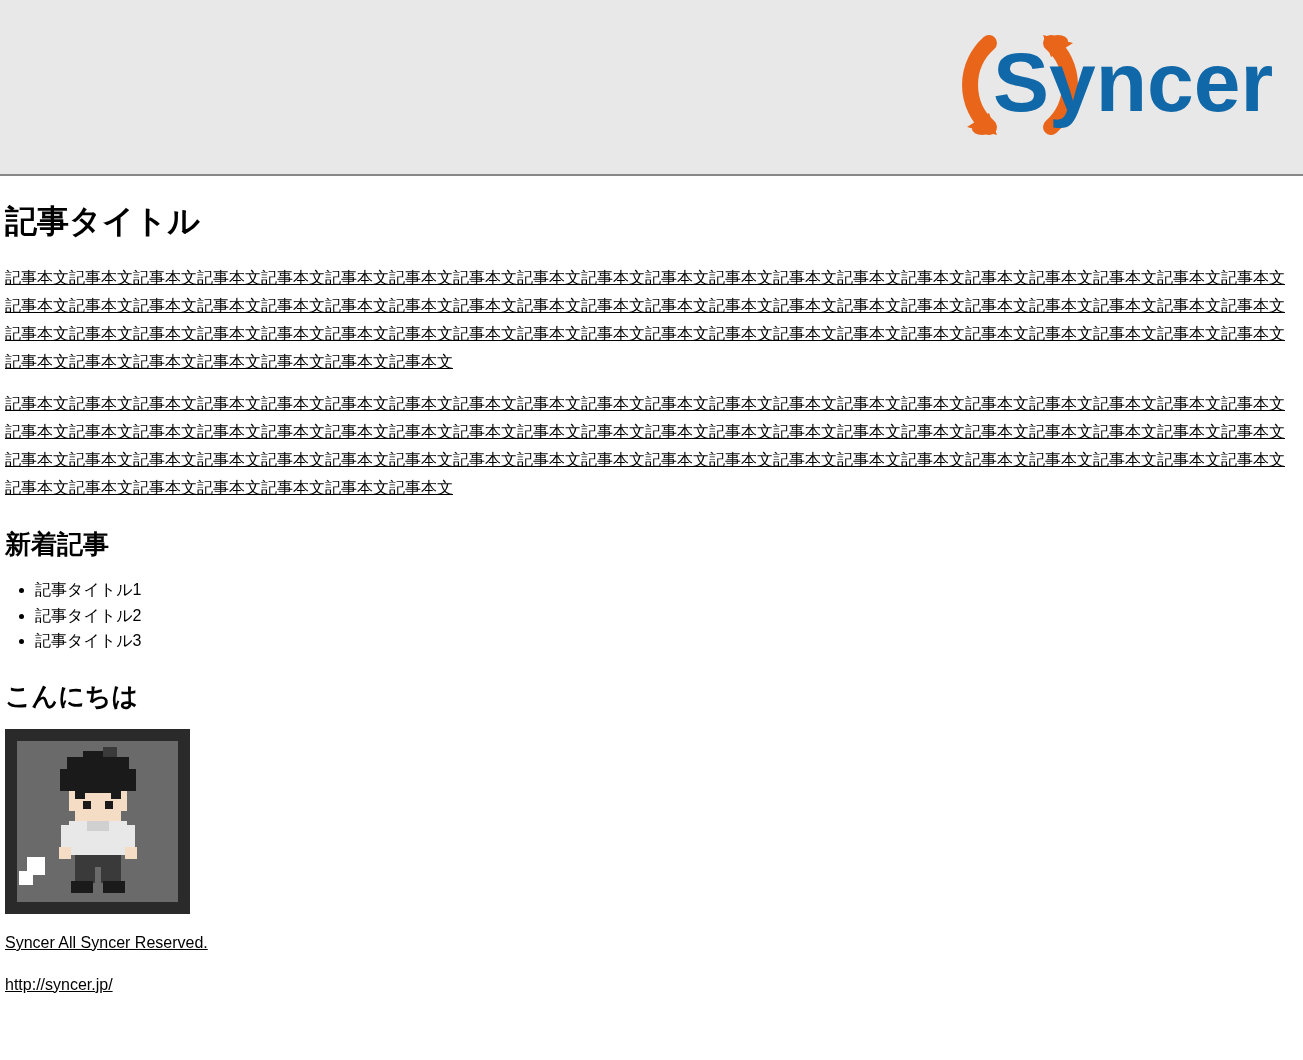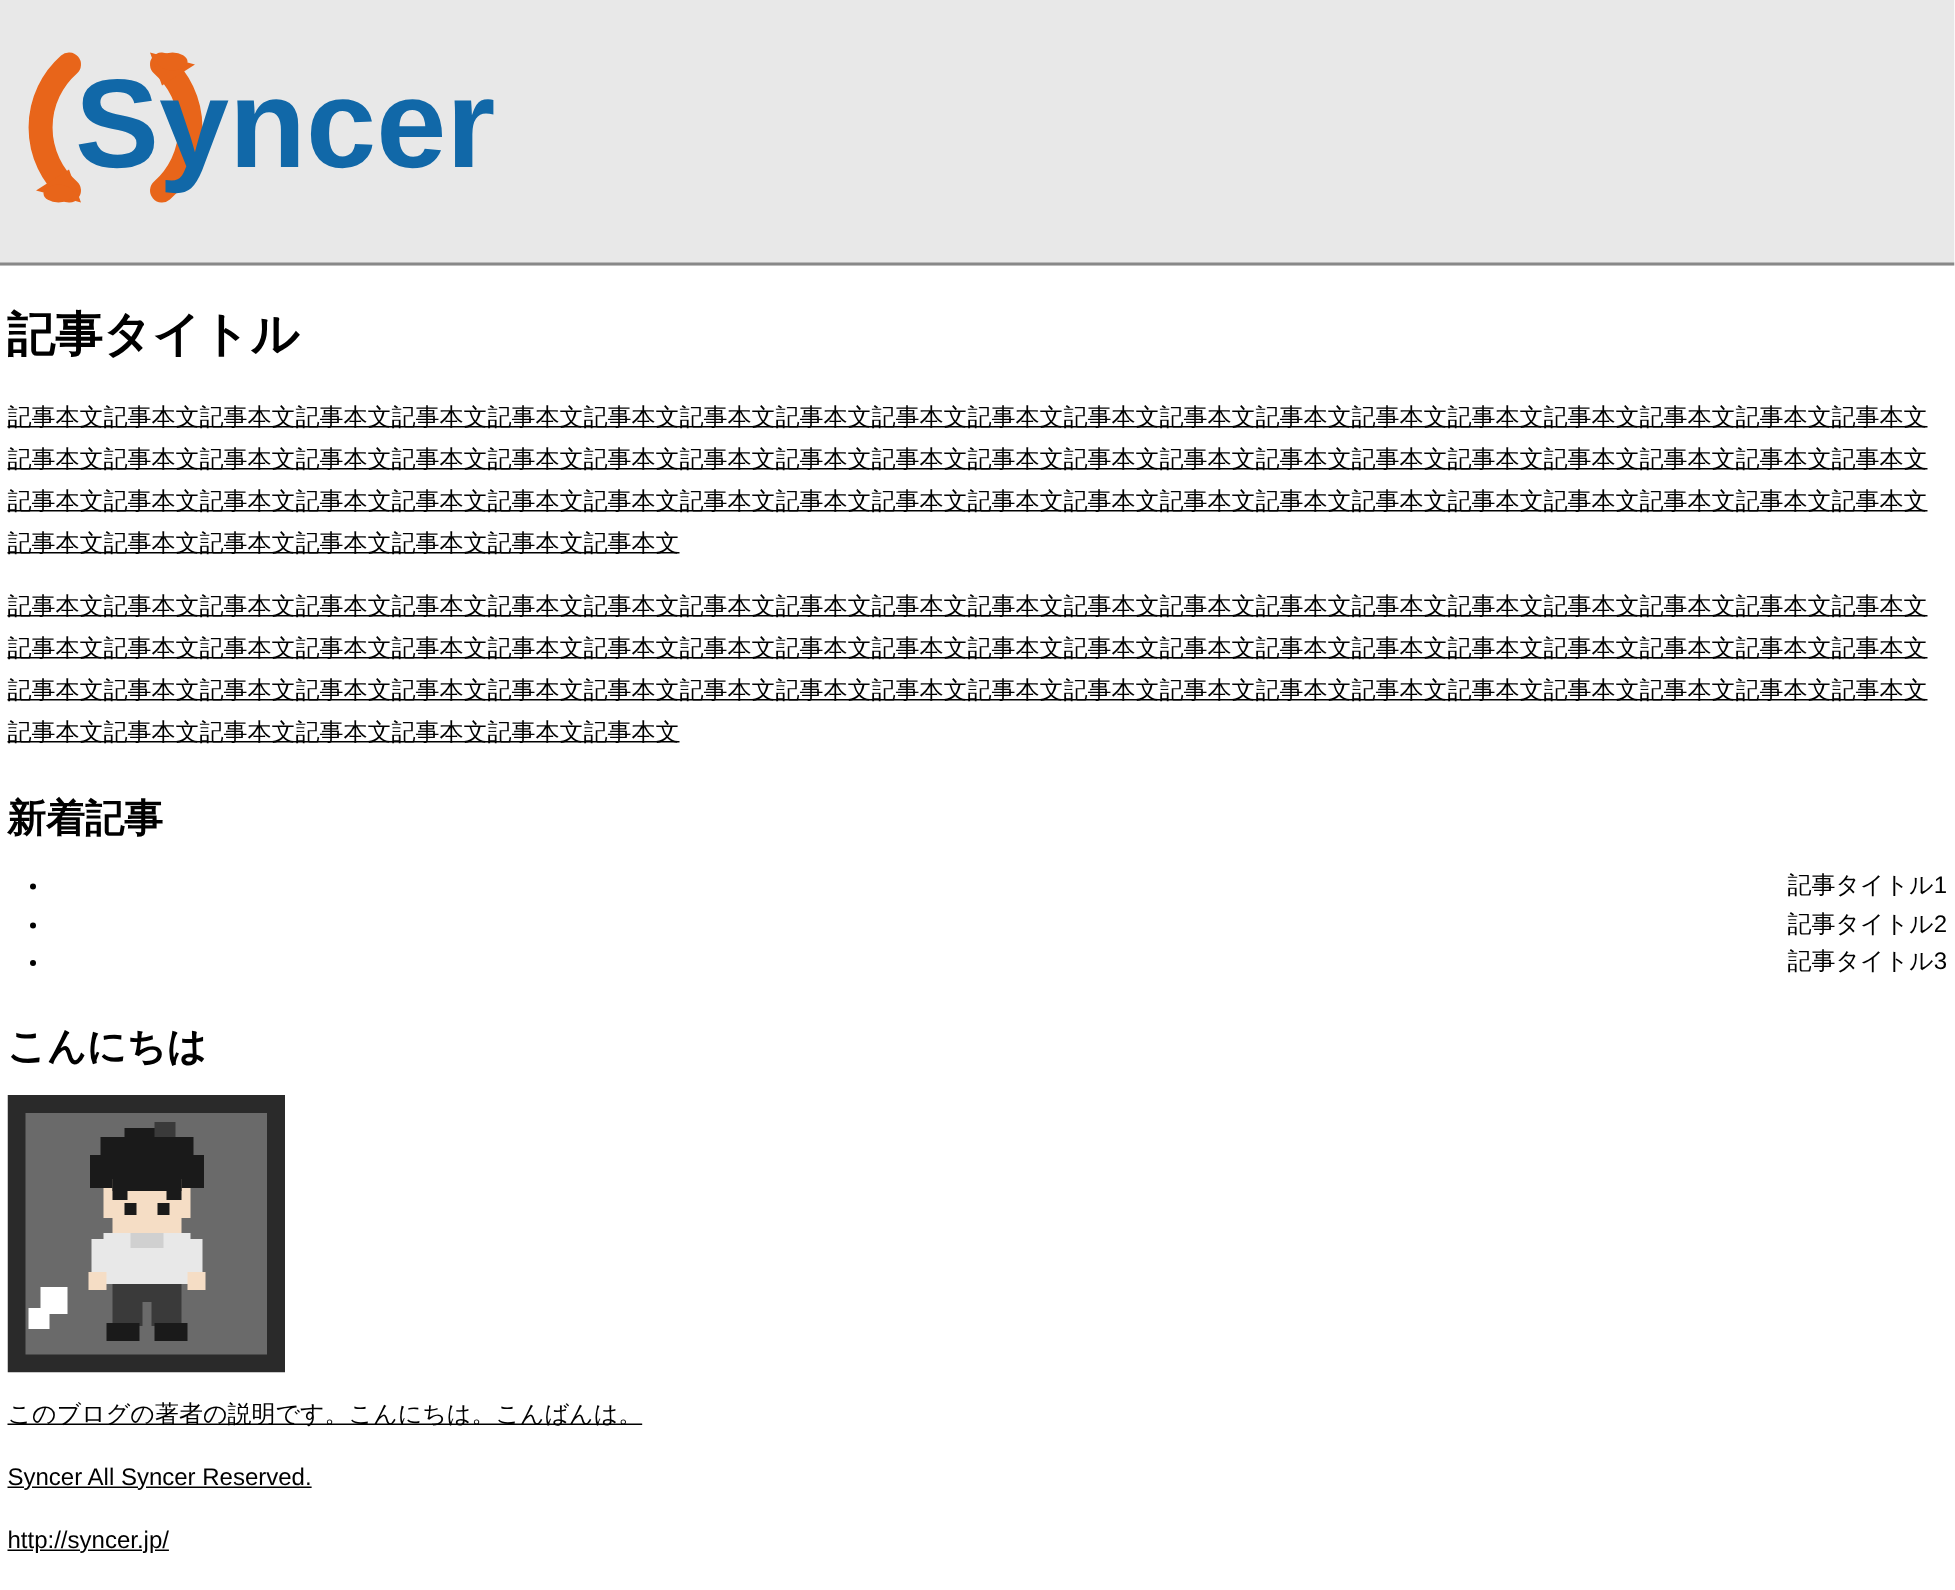--- a/index.html
+++ b/index.html
@@ -9,21 +9,21 @@
     }
     body {
       font-family: "Hiragino Kaku Gothic ProN", "Meiryo", sans-serif;
       font-size: 16px;
       color: #000;
       background: #fff;
     }
     .header {
       background: #e8e8e8;
       border-bottom: 2px solid #888;
-      text-align: left;
+      text-align: right;
       padding: 15px 0;
     }
     .logo-wrap {
       display: inline-block;
     }
     .logo-svg {
       width: 360px;
       height: 140px;
     }
     .content {
@@ -40,21 +40,20 @@
       margin: 25px 0 15px;
     }
     p {
       font-size: 16px;
       line-height: 1.75;
       margin: 14px 0;
       text-decoration: underline;
     }
     ul {
       margin: 14px 0 14px 30px;
-      text-align: right;
     }
     li {
       font-size: 16px;
       line-height: 1.6;
       list-style: disc;
     }
     .avatar {
       width: 185px;
       height: 185px;
       margin: 15px 0;
@@ -134,19 +133,18 @@
       <rect x="70" y="126" width="46" height="28" fill="#3a3a3a"></rect>
       <rect x="90" y="138" width="6" height="16" fill="#6a6a6a"></rect>
 
       <rect x="66" y="152" width="22" height="12" fill="#1a1a1a"></rect>
       <rect x="98" y="152" width="22" height="12" fill="#1a1a1a"></rect>
 
       <rect x="22" y="128" width="18" height="18" fill="#ffffff"></rect>
       <rect x="14" y="142" width="14" height="14" fill="#ffffff"></rect>
     </svg>
   </div>
-  <p>このブログの著者の説明です。こんにちは。こんばんは。</p>
 
   <div class="footer">
     <p>Syncer All Syncer Reserved.</p>
     <p>http://syncer.jp/</p>
   </div>
 </main>
 
 </body></html>

